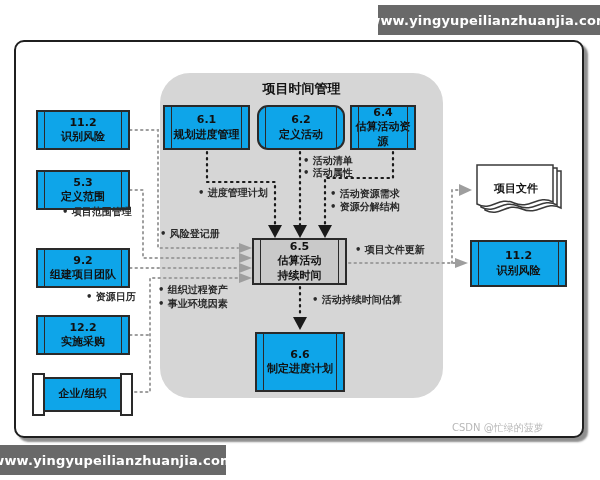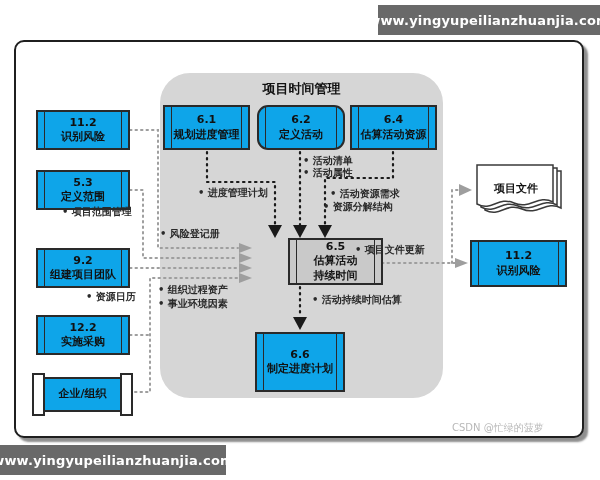--- a/index.html
+++ b/index.html
@@ -13,21 +13,21 @@
   .group-title{position:absolute;left:160px;top:80px;width:283px;text-align:center;
          font-weight:bold;font-size:13px;color:#111;z-index:5;}
   svg.connectors{position:absolute;left:0;top:0;z-index:3;pointer-events:none;}
   .pbox{position:absolute;background:#0ea5e9;border:2px solid #2a2a2a;box-sizing:border-box;
         display:flex;flex-direction:column;align-items:center;justify-content:center;
         text-align:center;font-weight:bold;font-size:11px;line-height:1.3;color:#111;z-index:4;}
   .pbox::before,.pbox::after{content:"";position:absolute;top:0;bottom:0;width:0;
         border-left:1.5px solid #2a2a2a;}
   .pbox::before{left:6px;}
   .pbox::after{right:6px;}
-  .pbox.gray{background:#c9c9c9;margin-left:36px;}
+  .pbox.gray{background:#c9c9c9;}
   .pbox.noband::before,.pbox.noband::after{display:none;}
   .orgtab{position:absolute;width:13px;height:43px;background:#fff;border:2px solid #2a2a2a;
         box-sizing:border-box;z-index:5;}
   .flabel{position:absolute;font-size:10px;font-weight:bold;color:#2a2a2a;
         white-space:nowrap;z-index:5;}
   .doc-label{position:absolute;left:480px;top:181px;width:72px;text-align:center;
         font-weight:bold;font-size:11px;color:#111;z-index:5;}
   .wm{position:absolute;background:#696969;color:#fff;font-weight:bold;font-size:13px;
         display:flex;align-items:center;justify-content:center;z-index:10;letter-spacing:.2px;}
   .wm.top{left:378px;top:5px;width:222px;height:30px;}
@@ -111,21 +111,21 @@
   <div class="orgtab" style="left:120px;top:373px;"></div>
 
   <div class="pbox" style="left:163px;top:105px;width:87px;height:45px;">
     <span>6.1</span>
     <span>规划进度管理</span>
   </div>
   <div class="pbox" style="left:257px;top:105px;width:88px;height:45px;border-radius:11px;">
     <span>6.2</span>
     <span>定义活动</span>
   </div>
-  <div class="pbox" style="left:350px;top:105px;width:87px;height:45px;">
+  <div class="pbox" style="left:350px;top:105px;width:66px;height:45px;">
     <span>6.4</span>
     <span>估算活动资源</span>
   </div>
   <div class="pbox gray" style="left:252px;top:238px;width:95px;height:47px;">
     <span>6.5</span>
     <span>估算活动</span>
     <span>持续时间</span>
   </div>
   <div class="pbox" style="left:255px;top:332px;width:90px;height:60px;">
     <span>6.6</span>
@@ -137,21 +137,21 @@
     <span>11.2</span>
     <span>识别风险</span>
   </div>
 
   <div class="flabel" style="left:62px;top:205px;">• 项目范围管理</div>
   <div class="flabel" style="left:86px;top:290px;">• 资源日历</div>
   <div class="flabel" style="left:303px;top:154px;">• 活动清单</div>
   <div class="flabel" style="left:303px;top:166px;">• 活动属性</div>
   <div class="flabel" style="left:198px;top:186px;">• 进度管理计划</div>
   <div class="flabel" style="left:330px;top:187px;">• 活动资源需求</div>
-  <div class="flabel" style="left:323px;top:200px;">• 资源分解结构</div>
+  <div class="flabel" style="left:330px;top:200px;">• 资源分解结构</div>
   <div class="flabel" style="left:160px;top:227px;">• 风险登记册</div>
   <div class="flabel" style="left:158px;top:283px;">• 组织过程资产</div>
   <div class="flabel" style="left:158px;top:297px;">• 事业环境因素</div>
   <div class="flabel" style="left:312px;top:293px;">• 活动持续时间估算</div>
   <div class="flabel" style="left:355px;top:243px;">• 项目文件更新</div>
 
   <div class="credit">CSDN @忙绿的菠萝</div>
 
   <div class="wm bottom">www.yingyupeilianzhuanjia.com</div>
 </div>

